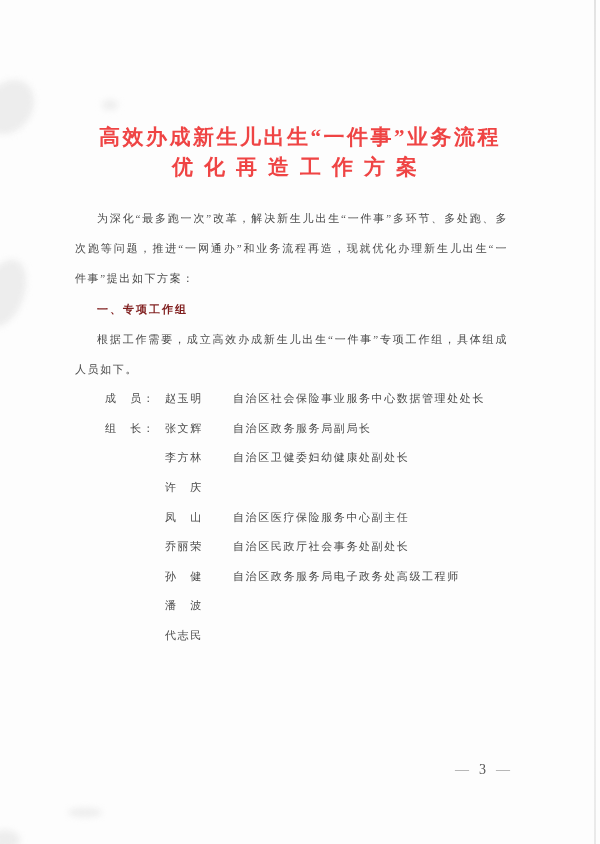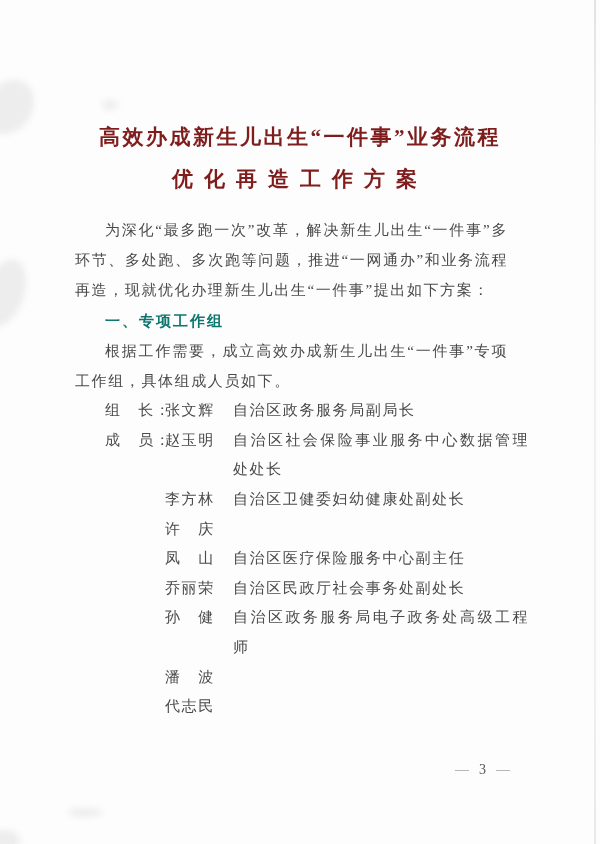--- a/index.html
+++ b/index.html
@@ -36,39 +36,39 @@
   .smudge.s1 { left: -14px; top: 78px;  width: 46px; height: 58px; transform: rotate(35deg); }
   .smudge.s2 { left: 102px; top: 100px; width: 16px; height: 10px; }
   .smudge.s3 { left: -16px; top: 258px; width: 40px; height: 70px; transform: rotate(20deg); }
   .smudge.s4 { left: 68px;  top: 808px; width: 34px; height: 9px; }
   .smudge.s5 { left: -10px; top: 830px; width: 30px; height: 20px; }
   
   .doc-title {
     margin: 127px 40px 0 40px;
     text-align: center;
     font-weight: bold;
-    color: #7f1d1d;
+    color: #ef4444;
     font-size: 21px;
     line-height: 1;
   }
   .doc-title .t1 { letter-spacing: 2.5px; display: block; }
-  .doc-title .t2 { letter-spacing: 11px; display: block; margin-top: 21px; }
+  .doc-title .t2 { letter-spacing: 11px; display: block; margin-top: 9px; }
   .body-text {
     margin: 25px 92px 0 75px;
-    font-size: 15px;
+    font-size: 11px;
     line-height: 30.2px;
     letter-spacing: 1.6px;
     text-align: justify;
     color: #4a4a4a;
   }
   .para { text-indent: 2em; margin: 0; }
   .sec-heading {
     font-family: "Liberation Sans", sans-serif;
     font-weight: bold;
-    color: #0f766e;
+    color: #7f1d1d;
     text-indent: 2em;
     letter-spacing: 2px;
     margin: 0;
   }
   .roster { margin-left: 30px; line-height: 29.6px; }
   .roster-row { display: flex; align-items: flex-start; }
   .roster-role  { flex: none; width: 60px; white-space: nowrap; }
   .roster-name  { flex: none; width: 68px; white-space: nowrap; }
   .roster-title { flex: none; width: 296px; text-align: justify; }
   .page-number {
@@ -101,28 +101,28 @@
 
   <div class="body-text">
     <p class="para">为深化“最多跑一次”改革，解决新生儿出生“一件事”多环节、多处跑、多次跑等问题，推进“一网通办”和业务流程再造，现就优化办理新生儿出生“一件事”提出如下方案：</p>
 
     <p class="sec-heading">一、专项工作组</p>
 
     <p class="para">根据工作需要，成立高效办成新生儿出生“一件事”专项工作组，具体组成人员如下。</p>
 
     <div class="roster">
       <div class="roster-row">
+        <span class="roster-role">成　员：</span>
+        <span class="roster-name">赵玉明</span>
+        <span class="roster-title">自治区社会保险事业服务中心数据管理处处长</span>
+      </div>
+      <div class="roster-row">
         <span class="roster-role">组　长：</span>
         <span class="roster-name">张文辉</span>
         <span class="roster-title">自治区政务服务局副局长</span>
-      </div>
-      <div class="roster-row">
-        <span class="roster-role">成　员：</span>
-        <span class="roster-name">赵玉明</span>
-        <span class="roster-title">自治区社会保险事业服务中心数据管理处处长</span>
       </div>
       <div class="roster-row">
         <span class="roster-role"></span>
         <span class="roster-name">李方林</span>
         <span class="roster-title">自治区卫健委妇幼健康处副处长</span>
       </div>
       <div class="roster-row">
         <span class="roster-role"></span>
         <span class="roster-name">许　庆</span>
       </div>

